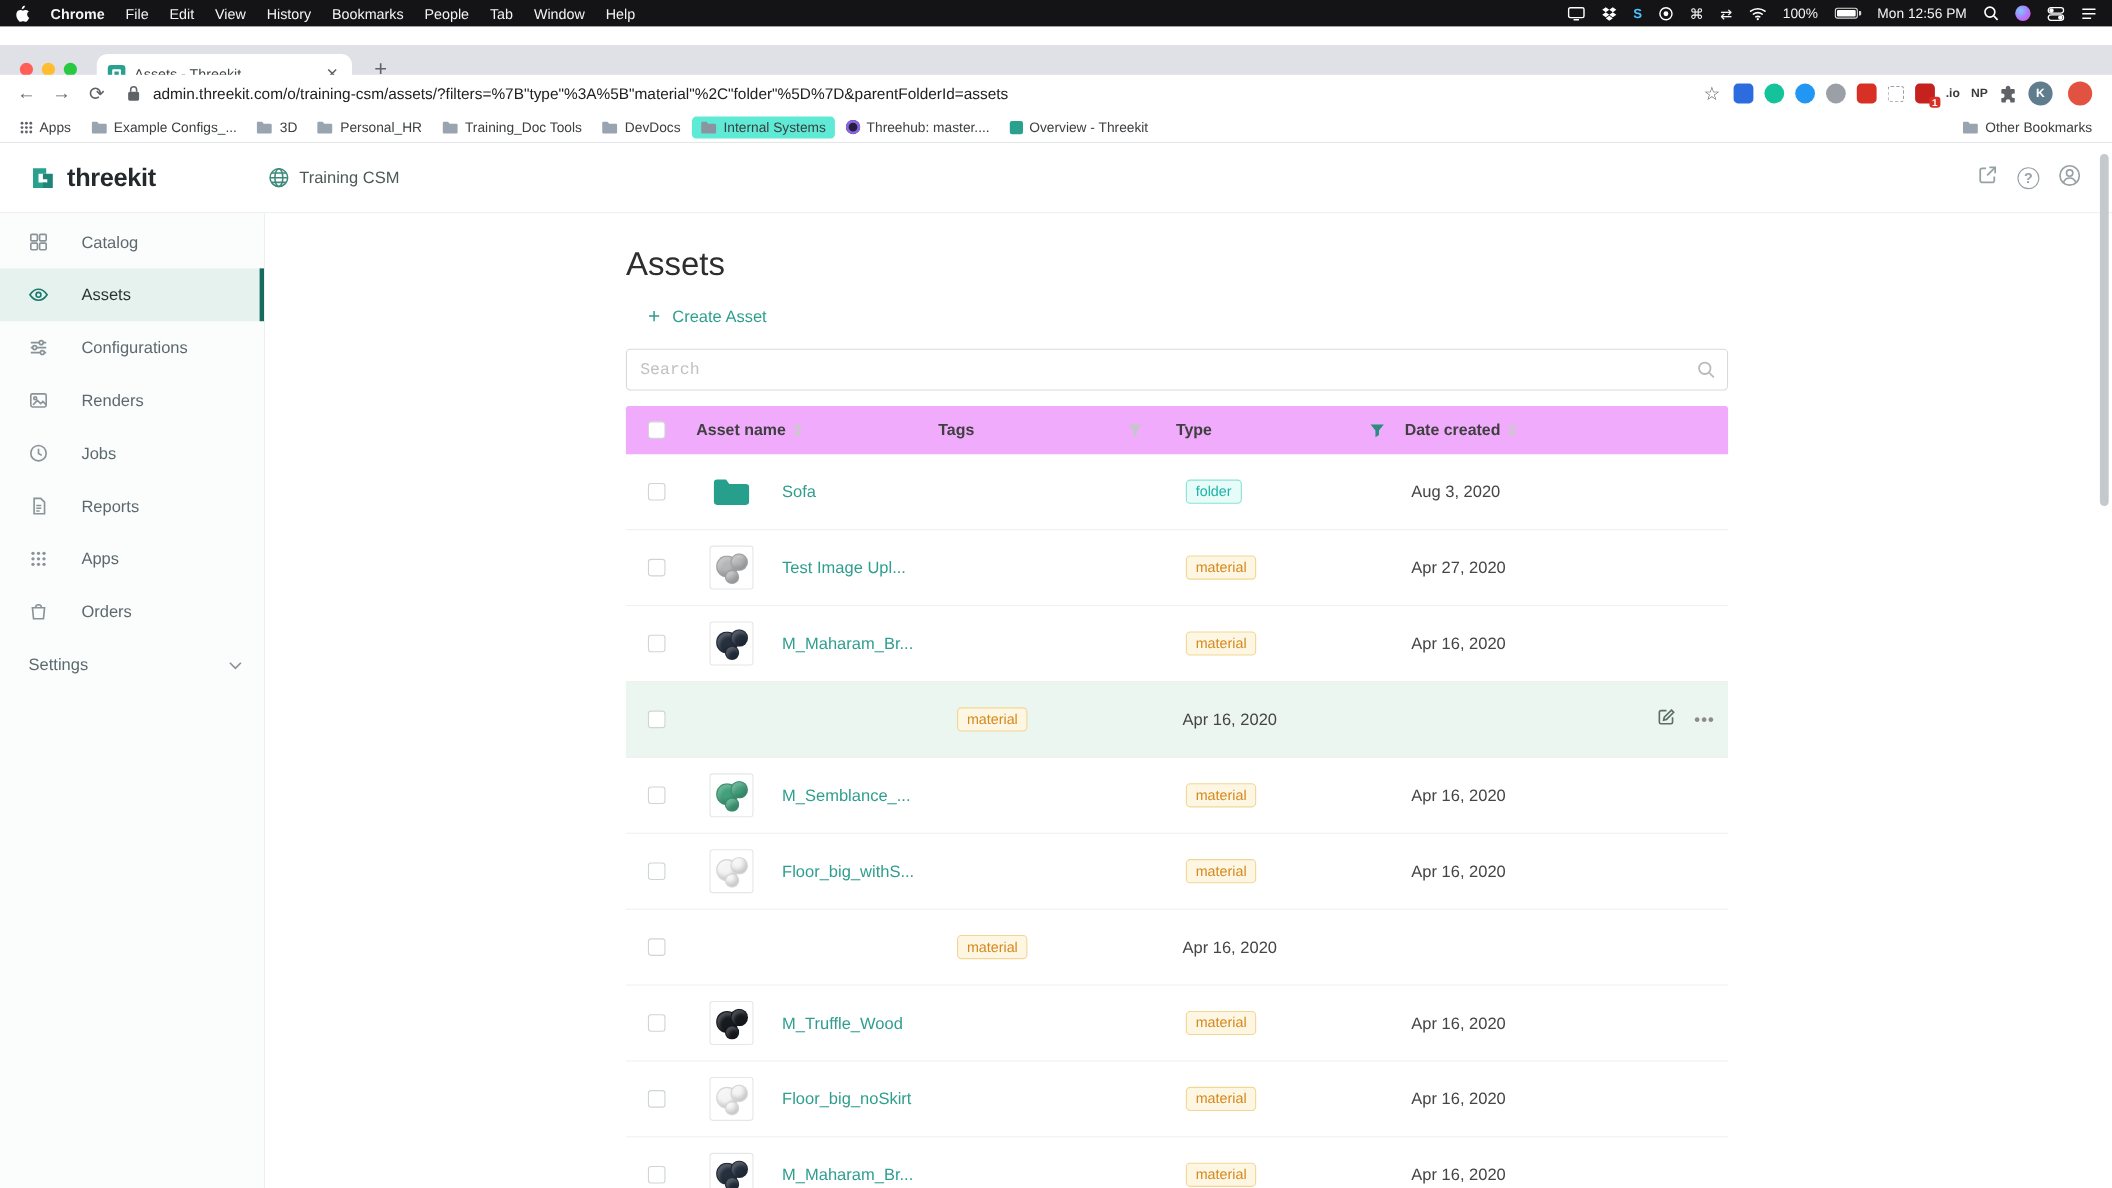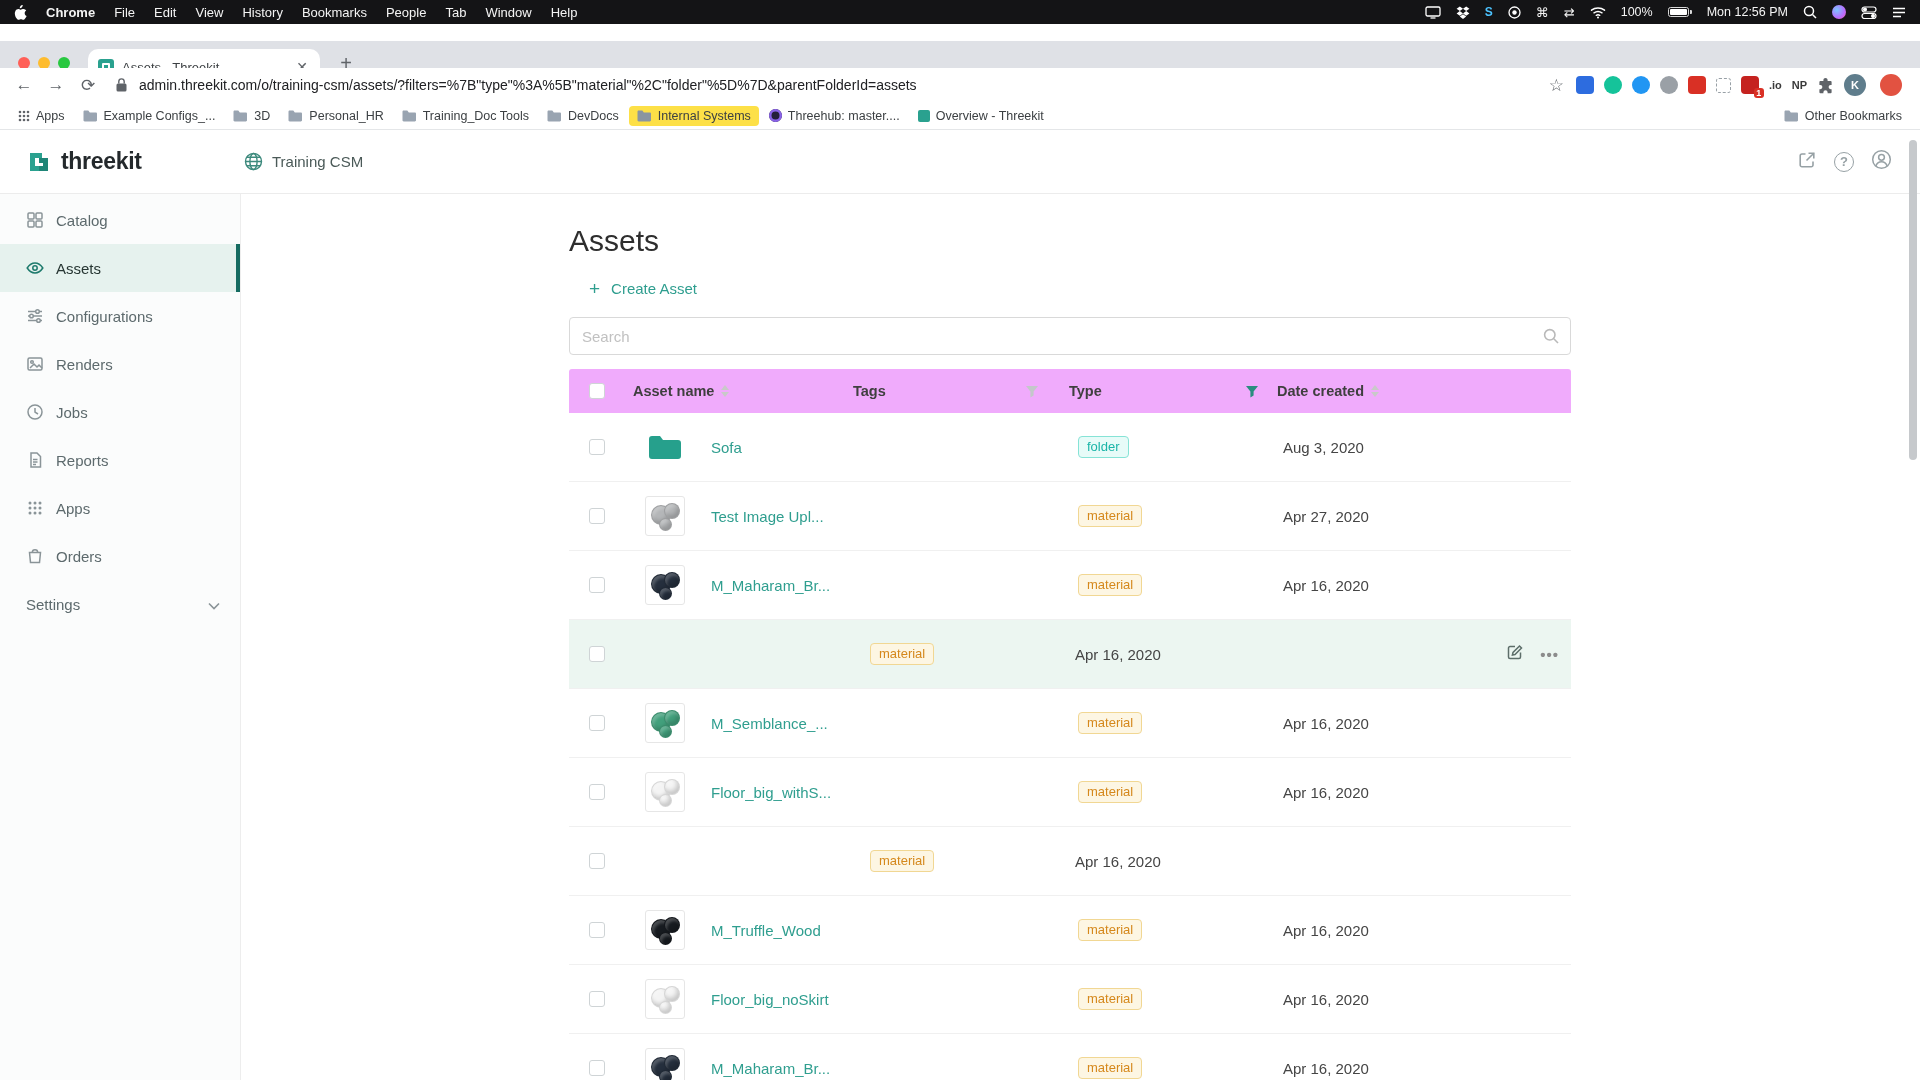--- a/index.html
+++ b/index.html
@@ -55,55 +55,55 @@
   .ext-text { font-size:11px; font-weight:bold; color:#3a3a3a; white-space:nowrap; }
   .avatar-k { width:22px; height:22px; border-radius:50%; background:#5f7d8c; color:#fff; font-size:11px;
               font-weight:bold; display:flex; align-items:center; justify-content:center; }
   .profile-dot { width:22px; height:22px; border-radius:50%; background:#e25241; margin-left:4px; }
 
   
   .bookmarks { position:absolute; top:102px; left:0; right:0; height:28px; background:#fff;
                border-bottom:1px solid #e4e6e8; display:flex; align-items:center; padding:0 10px;
                gap:2px; font-size:12.5px; color:#3c4043; }
   .bm { display:flex; align-items:center; gap:6px; padding:3px 8px; border-radius:4px; white-space:nowrap; }
-  .bm-active { background:#fde047; }
+  .bm-active { background:#5eead4; }
   .bm-spacer { flex:1; }
   .fav-threehub { width:13px; height:13px; border-radius:50%; background:#241f3a; box-shadow:inset 0 0 0 2.5px #8a63e8; }
   .fav-overview { width:12px; height:12px; border-radius:2px; background:#2aa18f; }
 
   
   .appheader { position:absolute; top:130px; left:0; right:0; height:64px; background:#fff;
                border-bottom:1px solid #ececec; display:flex; align-items:center; }
   .logo { display:flex; align-items:center; gap:9px; padding-left:26px; width:228px; }
   .logo-word { font-size:23px; font-weight:bold; color:#24292c; letter-spacing:-0.3px; }
   .org { display:flex; align-items:center; gap:9px; margin-left:16px; font-size:15px; color:#4b5a58; }
   .hdr-icons { margin-left:auto; display:flex; align-items:center; gap:17px; padding-right:28px; color:#97a1a5; }
   .help-circle { width:20px; height:20px; border:1.6px solid #97a1a5; border-radius:50%; font-size:13px;
                  display:flex; align-items:center; justify-content:center; font-weight:bold; }
 
   
   .appbody { position:absolute; top:194px; left:0; right:0; bottom:0; display:flex; }
   .sidebar { width:241px; flex:none; background:#fbfcfc; border-right:1px solid #ededed; padding-top:2px; }
-  .side-item { position:relative; height:48px; display:flex; align-items:center; gap:12px;
+  .side-item { position:relative; height:48px; display:flex; align-items:center; gap:30px;
                padding-left:26px; font-size:15px; color:#5d6a6d; }
   .side-item svg { color:#8a9498; flex:none; }
   .side-item.active { background:#e6f2ee; color:#273633; }
   .side-item.active svg { color:#1d7a6c; }
   .side-item.active::after { content:""; position:absolute; right:0; top:0; bottom:0; width:4px; background:#156b60; }
   .side-chevron { position:absolute; right:20px; color:#8a9498; }
 
   .main { flex:1; position:relative; background:#fff; overflow:hidden; }
   .content { width:1002px; margin-left:328px; padding-top:30px; }
   .page-title { margin:0; font-size:30px; font-weight:500; color:#2e2e2e; }
   .create { display:flex; align-items:center; gap:11px; margin:22px 0 20px 20px; color:#2f9e8f;
             font-size:15px; background:none; border:none; padding:0; font-family:inherit; cursor:pointer; }
   .create .plus { font-size:19px; line-height:16px; }
   .searchwrap { position:relative; margin-bottom:14px; }
   .search { width:100%; height:38px; border:1px solid #d9d9d9; border-radius:4px; padding:0 16px 0 12px;
-            font-size:15px; color:#333; outline:none; font-family:Liberation Sans, sans-serif; }
+            font-size:15px; color:#333; outline:none; font-family:Liberation Mono, monospace; }
   .search::placeholder { color:#c1c1c1; }
   .search-ic { position:absolute; right:12px; top:11px; color:#b9b9b9; }
 
   
   .thead, .trow { display:grid; grid-template-columns:56px 228px 208px 208px 1fr; align-items:center; }
   .thead { height:44px; background:#f0abfc; font-size:14.5px; font-weight:bold; color:#3f3f3f; border-radius:3px 3px 0 0; }
   .th { display:flex; align-items:center; gap:7px; }
   .th-name, .th-type, .th-date { padding-left:8px; }
   .th-tags .funnel { margin-left:auto; margin-right:22px; }
   .th-type .funnel { margin-left:auto; margin-right:10px; }

